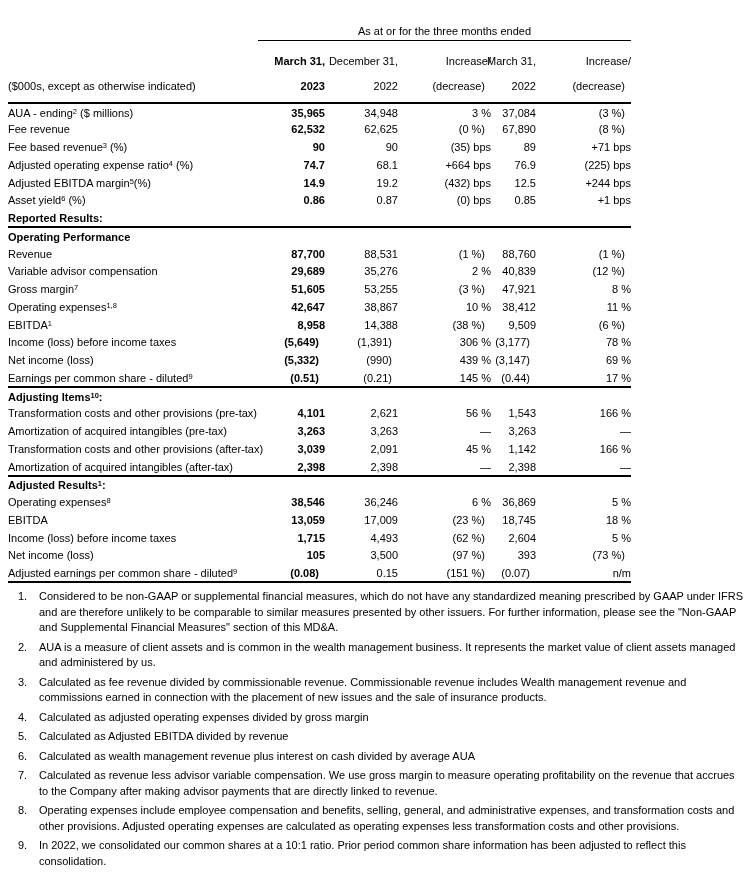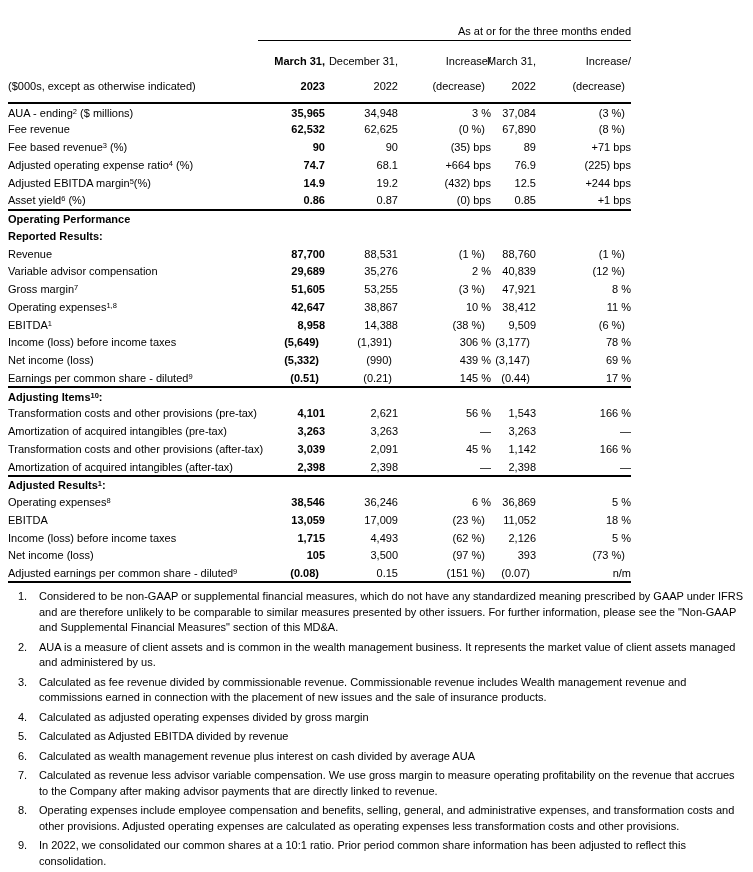--- a/index.html
+++ b/index.html
@@ -4,21 +4,21 @@
 <style>
   html,body{margin:0;padding:0;background:#ffffff;}
   body{width:753px;height:872px;overflow:hidden;color:#000;
        font-family:"Liberation Sans","DejaVu Sans",sans-serif;}
   .doc{padding:14px 0 0 8px;}
 
   table.fin{border-collapse:collapse;table-layout:fixed;width:623px;}
   table.fin td{font-size:11px;padding:0;white-space:nowrap;overflow:visible;}
 
   
-  tr.hA td{height:23px;vertical-align:bottom;padding-bottom:3px;}
+  tr.hA td{height:23px;vertical-align:bottom;padding-bottom:3px;text-align:center;}
   td.span-hdr{border-bottom:1px solid #000;text-align:right;padding-right:2px;}
   tr.hB td{height:21px;vertical-align:top;padding-top:14px;}
   tr.hC td{height:22px;vertical-align:top;padding-top:4px;border-bottom:2px solid #000;}
 
   
   tr.r td, tr.sec td{height:17.75px;box-sizing:border-box;vertical-align:top;padding-top:2.5px;}
   tr.rule td{border-top:2px solid #000;}
   tbody tr:last-child td{border-bottom:2px solid #000;}
 
   td.lbl{text-align:left;margin-top:45px;}
@@ -190,25 +190,25 @@
           <td class="num">
             <span class="v">(0) bps</span>
           </td>
           <td class="num">
             <span class="v">0.85</span>
           </td>
           <td class="num">
             <span class="v">+1 bps</span>
           </td>
         </tr>
+        <tr class="sec">
+          <td colspan="6" class="lbl sec-title">Reported Results:</td>
+        </tr>
         <tr class="sec rule">
           <td colspan="6" class="lbl sec-title">Operating Performance</td>
-        </tr>
-        <tr class="sec">
-          <td colspan="6" class="lbl sec-title">Reported Results:</td>
         </tr>
         <tr class="r">
           <td class="lbl">Revenue</td>
           <td class="num b">
             <span class="v">87,700</span>
           </td>
           <td class="num">
             <span class="v">88,531</span>
           </td>
           <td class="num paren">
@@ -448,39 +448,39 @@
           <td class="num b">
             <span class="v">13,059</span>
           </td>
           <td class="num">
             <span class="v">17,009</span>
           </td>
           <td class="num paren">
             <span class="v">(23 %)</span>
           </td>
           <td class="num">
-            <span class="v">11,052</span>
+            <span class="v">18,745</span>
           </td>
           <td class="num">
             <span class="v">18 %</span>
           </td>
         </tr>
         <tr class="r">
           <td class="lbl">Income (loss) before income taxes</td>
           <td class="num b">
             <span class="v">1,715</span>
           </td>
           <td class="num">
             <span class="v">4,493</span>
           </td>
           <td class="num paren">
             <span class="v">(62 %)</span>
           </td>
           <td class="num">
-            <span class="v">2,126</span>
+            <span class="v">2,604</span>
           </td>
           <td class="num">
             <span class="v">5 %</span>
           </td>
         </tr>
         <tr class="r">
           <td class="lbl">Net income (loss)</td>
           <td class="num b">
             <span class="v">105</span>
           </td>

